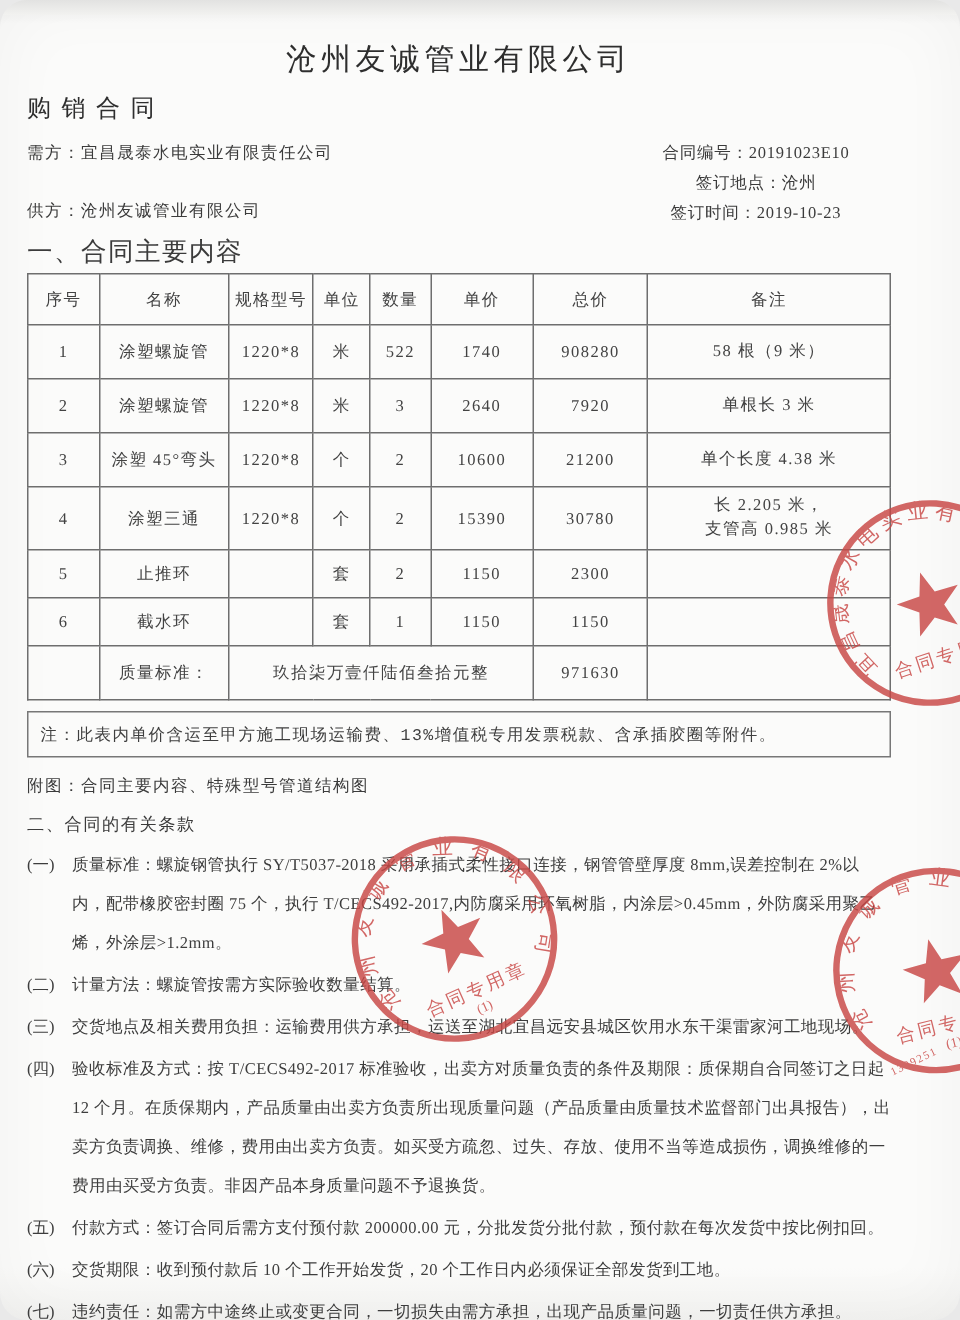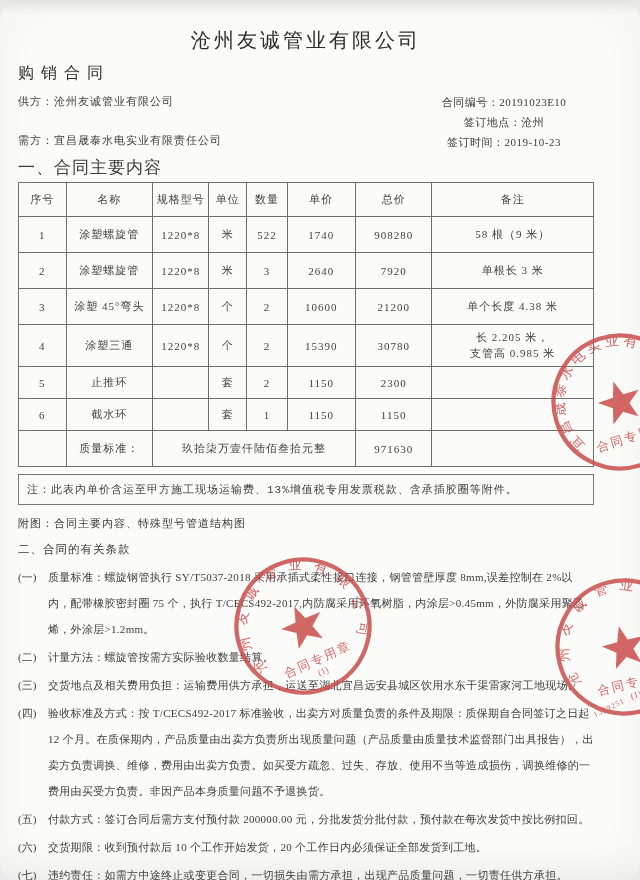--- a/index.html
+++ b/index.html
@@ -56,22 +56,22 @@
 <body>
 
 <div class="page">
   <div class="scan-strip"></div>
 
   <div class="title">沧州友诚管业有限公司</div>
   <div class="subtitle">购销合同</div>
 
   <div class="parties">
     <div class="p-left">
+      <div class="p-line"><span>需方：</span><span>宜昌晟泰水电实业有限责任公司</span></div>
       <div class="p-line"><span>供方：</span><span>沧州友诚管业有限公司</span></div>
-      <div class="p-line"><span>需方：</span><span>宜昌晟泰水电实业有限责任公司</span></div>
     </div>
     <div class="p-right">
       <div><span>合同编号：</span><span>20191023E10</span></div>
       <div><span>签订地点：</span><span>沧州</span></div>
       <div><span>签订时间：</span><span>2019-10-23</span></div>
     </div>
   </div>
 
   <div class="sec-heading">一、合同主要内容</div>
 

